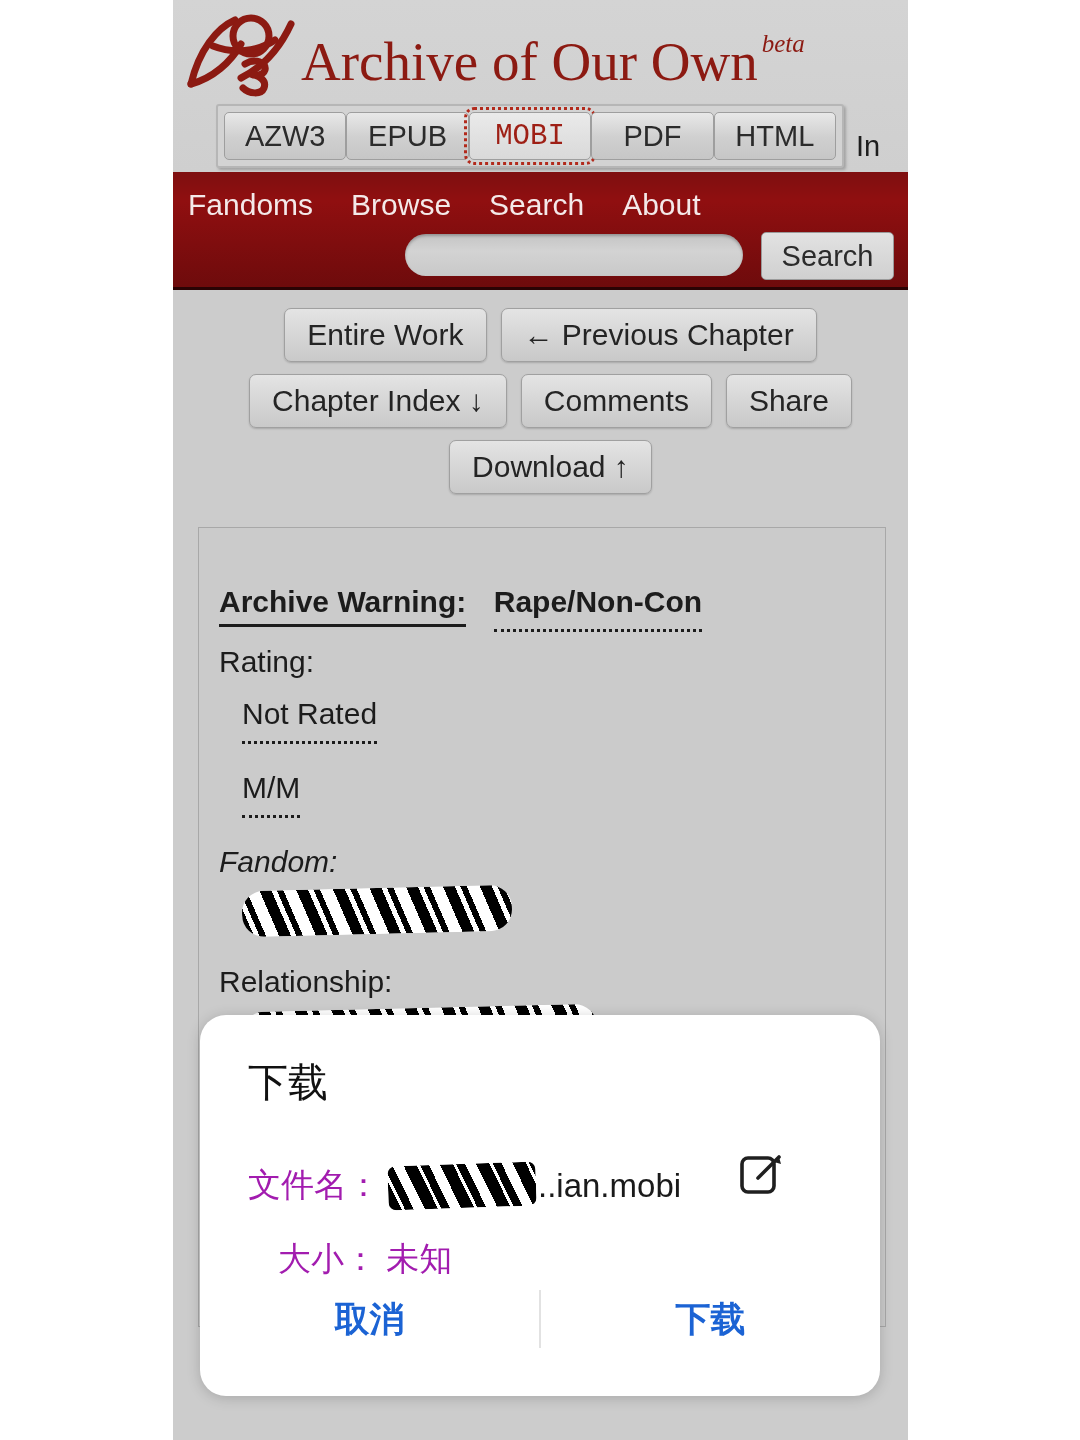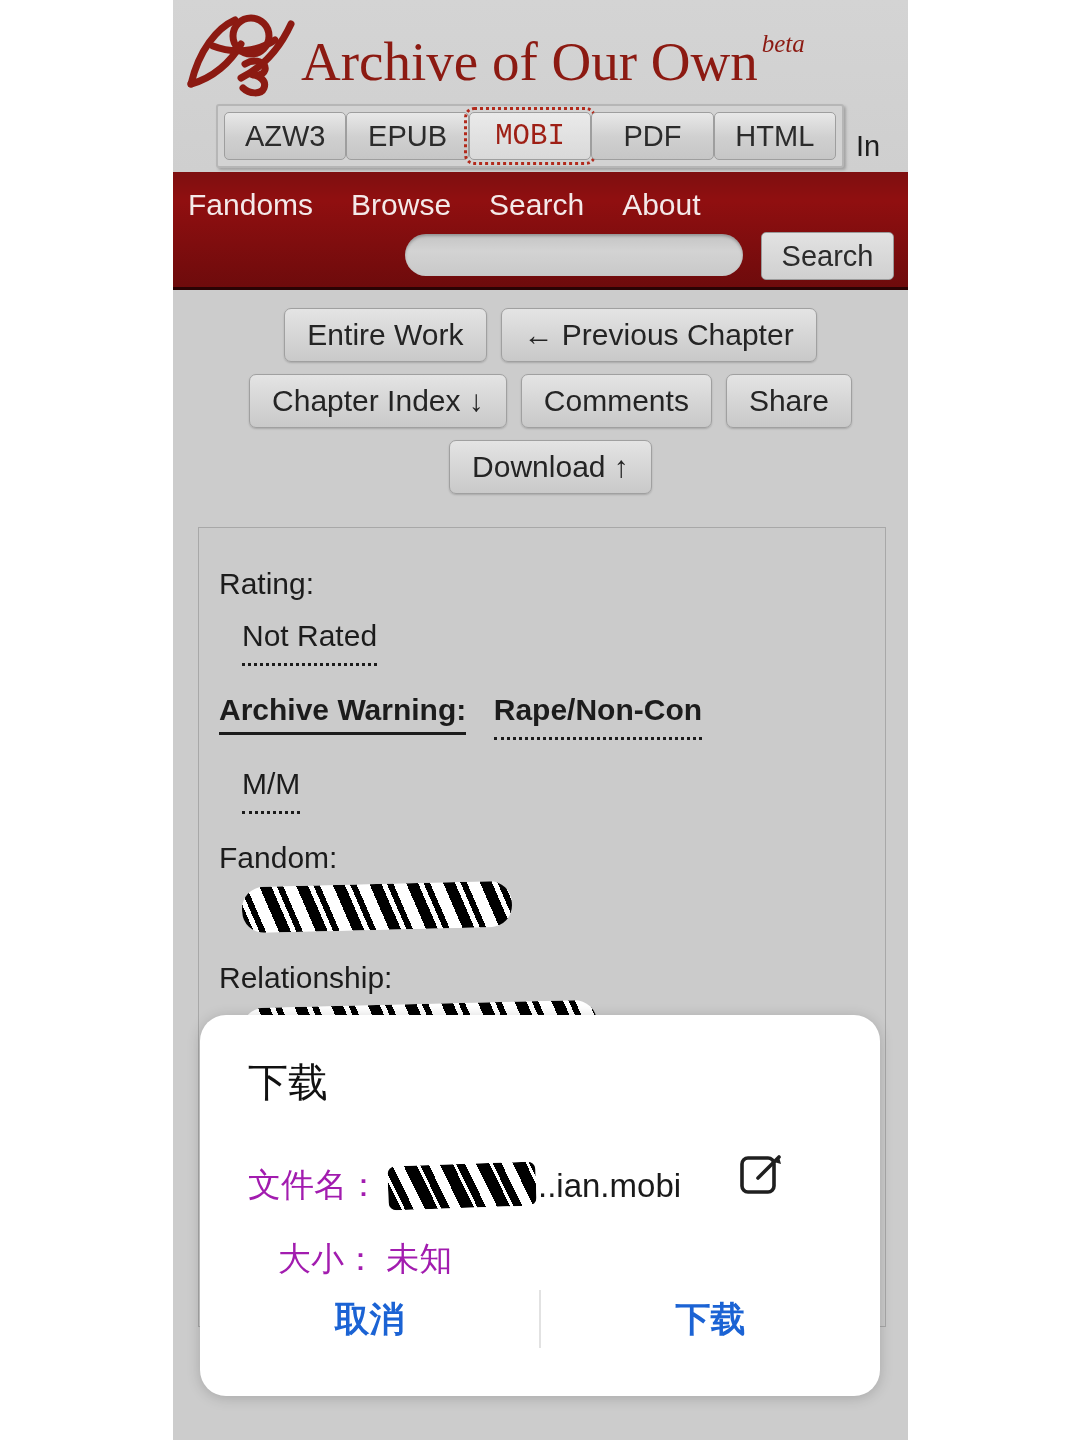--- a/index.html
+++ b/index.html
@@ -354,35 +354,35 @@
         <div class="act-btn">Comments</div>
         <div class="act-btn">Share</div>
       </div>
       <div class="act-row">
         <div class="act-btn">Download ↑</div>
       </div>
     </div>
 
     <div class="meta-box">
 
+      <div class="meta-row" style="margin-top:18px;">
+        <div class="meta-label bold">Archive Warning:</div>
+        <div class="meta-value bold">Rape/Non-Con</div>
+      </div>
+
       <div class="meta-row">
         <div class="meta-label">Rating:</div>
         <div class="meta-value">Not Rated</div>
       </div>
 
       <div class="meta-row" style="margin-top:18px;">
-        <div class="meta-label bold">Archive Warning:</div>
-        <div class="meta-value bold">Rape/Non-Con</div>
-      </div>
-
-      <div class="meta-row" style="margin-top:18px;">
         <div class="meta-value">M/M</div>
       </div>
 
-      <div class="meta-row" style="margin-top:18px;">
+      <div class="meta-row" style="margin-top:18px;font-style:italic;">
         <div class="meta-label">Fandom:</div>
         <div class="redact r1"></div>
       </div>
 
       <div class="meta-row" style="margin-top:18px;">
         <div class="meta-label">Relationship:</div>
         <div class="redact r2"></div>
       </div>
 
     </div>

